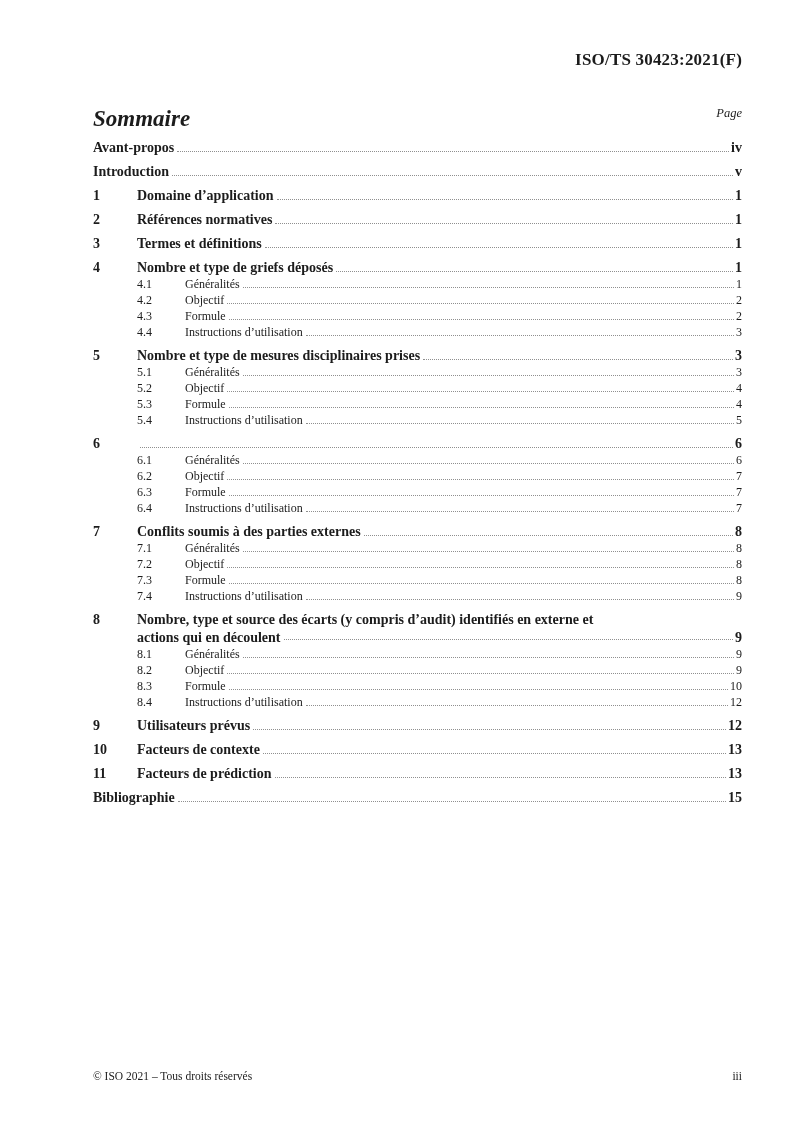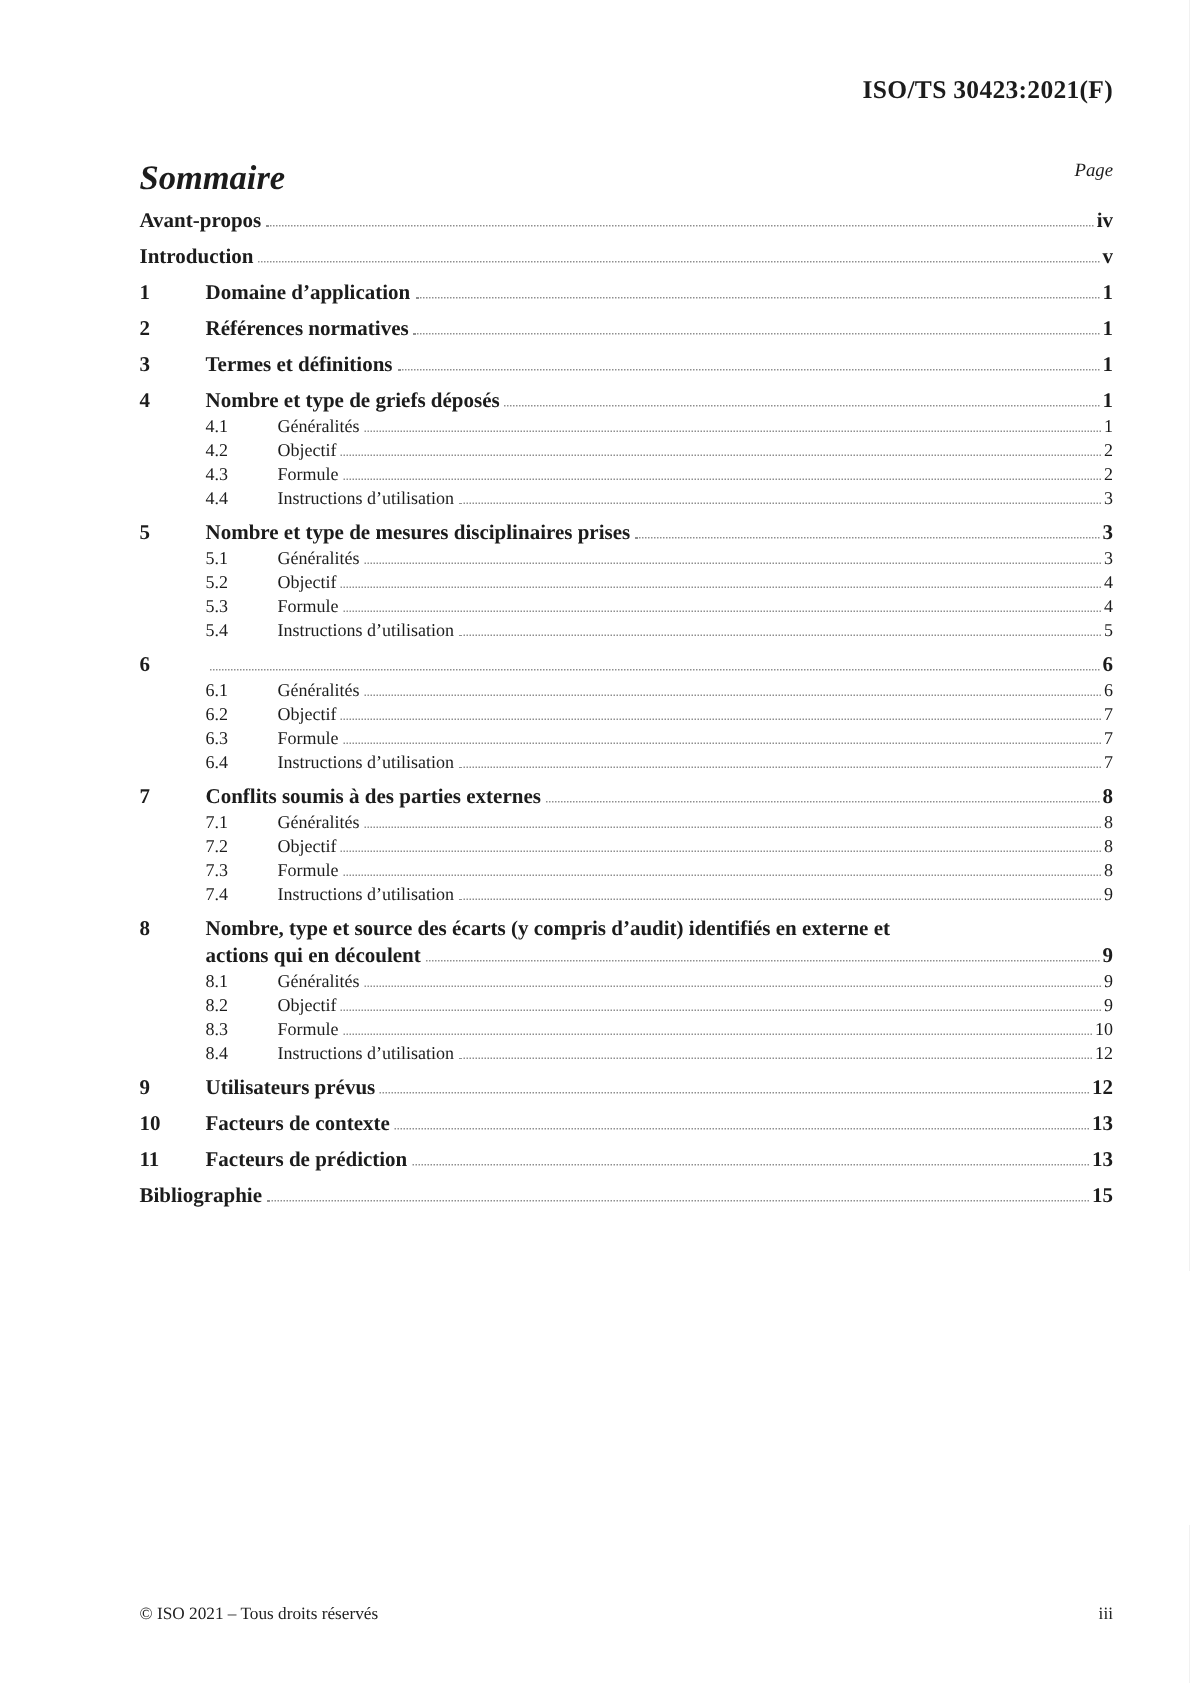--- a/index.html
+++ b/index.html
@@ -47,21 +47,21 @@
   .row {
     display: flex;
     align-items: baseline;
   }
   .row.main {
     font-weight: bold;
     font-size: 14px;
     line-height: 17px;
     margin-top: 7px;
   }
-  .row.main.cont { margin-top: 1px; }
+  .row.main.cont { margin-top: 1px; align-items: center; }
   .row.sub {
     font-weight: normal;
     font-size: 12px;
     line-height: 16px;
     margin-top: 0;
   }
   .num { flex: 0 0 44px; }
   .sub .num { margin-left: 44px; flex: 0 0 48px; }
   .indent-spacer { flex: 0 0 44px; }
   .title { flex: 0 0 auto; white-space: nowrap; }

